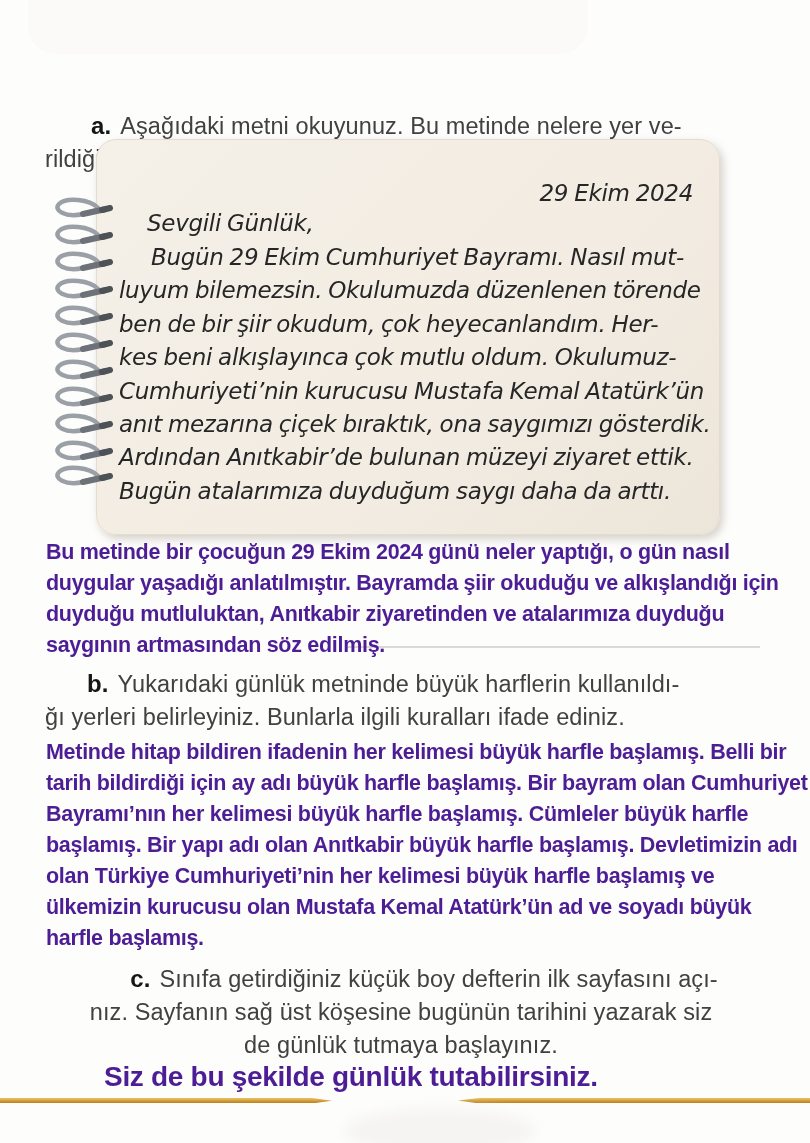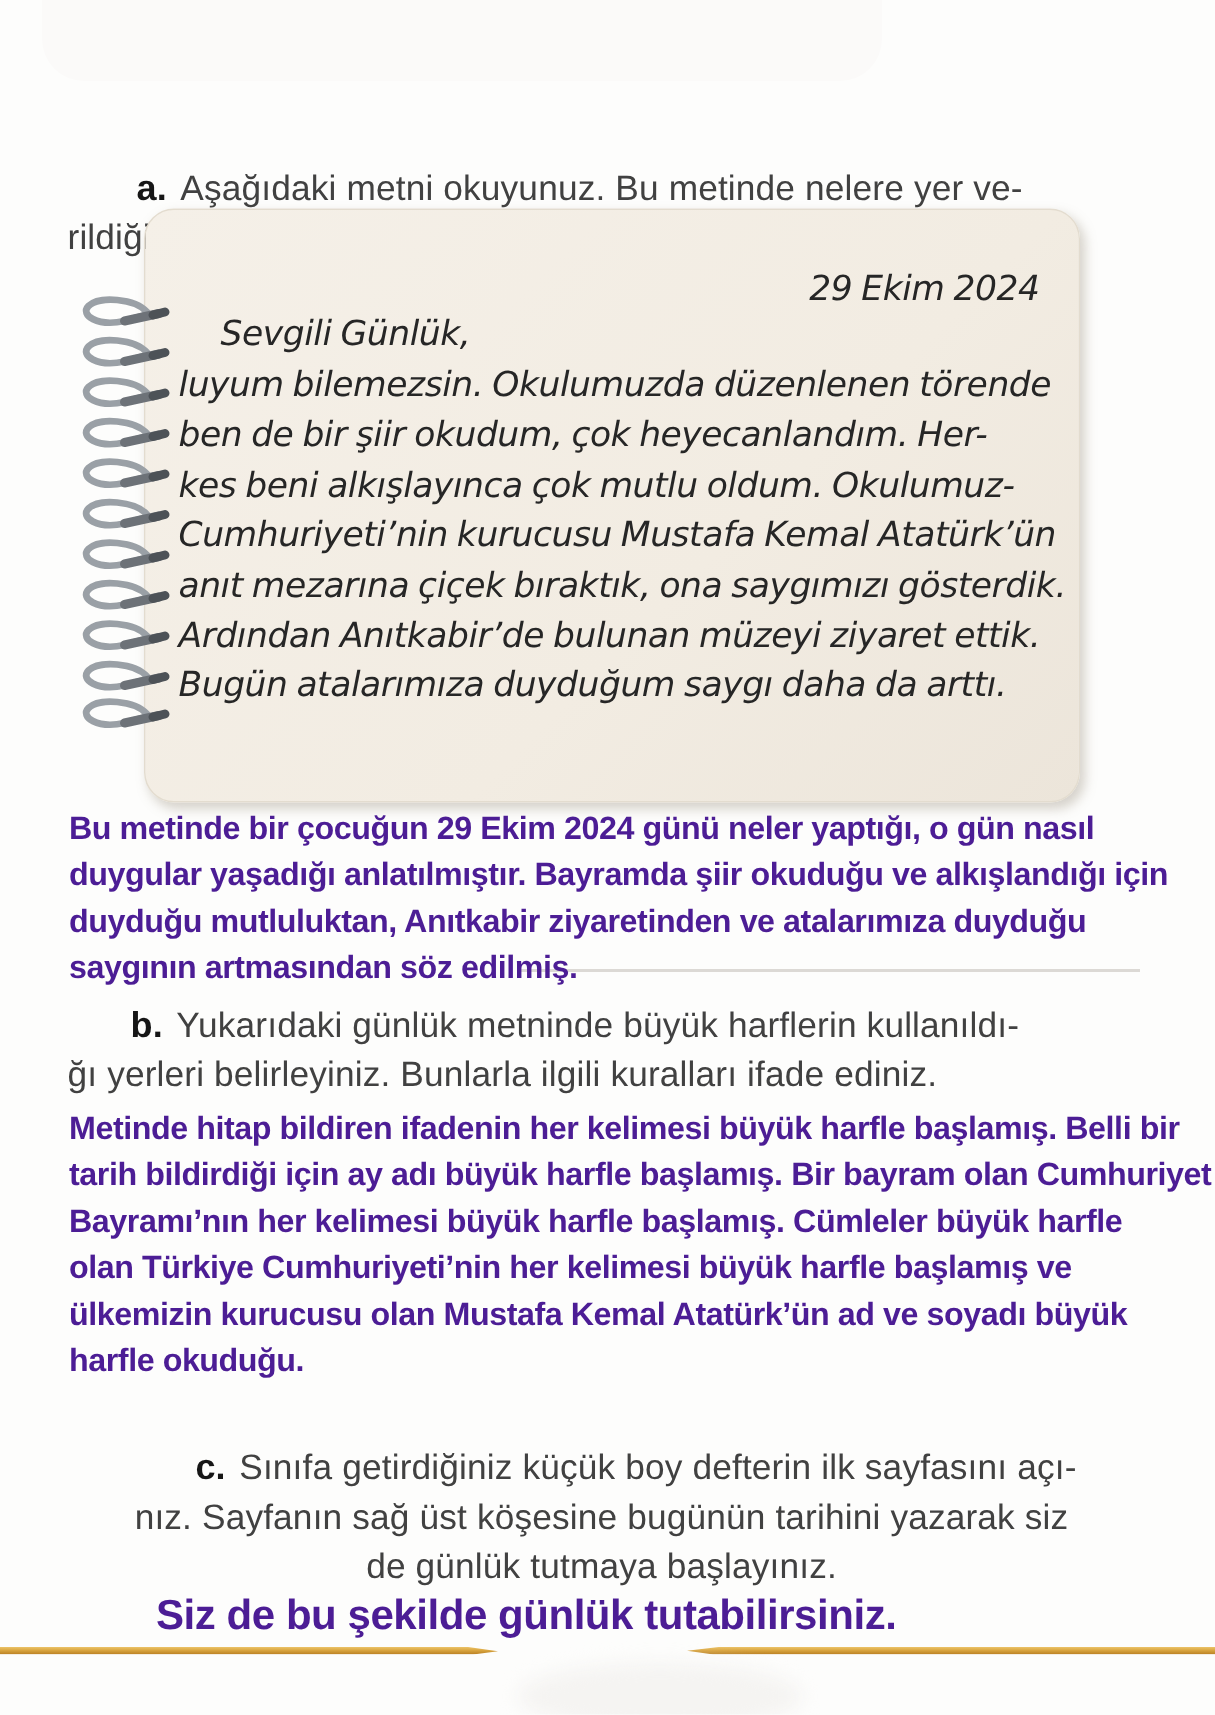--- a/index.html
+++ b/index.html
@@ -71,20 +71,21 @@
   <div class="iline first">
     <span class="marker">a.</span><span>Aşağıdaki metni okuyunuz. Bu metinde nelere yer ve-</span>
   </div>
   <div class="iline">rildiğini arkadaşlarınızla konuşarak belirleyiniz.</div>
 </div>
 
 <div class="abs notebook">
   <div class="nb-date hand">29 Ekim 2024</div>
   <div class="nb-salutation hand">Sevgili Günlük,</div>
   <div class="nb-body hand">
+    <div class="nb-line indent">Bugün 29 Ekim Cumhuriyet Bayramı. Nasıl mut-</div>
     <div class="nb-line">luyum bilemezsin. Okulumuzda düzenlenen törende</div>
     <div class="nb-line">ben de bir şiir okudum, çok heyecanlandım. Her-</div>
     <div class="nb-line">kes beni alkışlayınca çok mutlu oldum. Okulumuz-</div>
     <div class="nb-line">Cumhuriyeti’nin kurucusu Mustafa Kemal Atatürk’ün</div>
     <div class="nb-line">anıt mezarına çiçek bıraktık, ona saygımızı gösterdik.</div>
     <div class="nb-line">Ardından Anıtkabir’de bulunan müzeyi ziyaret ettik.</div>
     <div class="nb-line">Bugün atalarımıza duyduğum saygı daha da arttı.</div>
   </div>
 </div>
 
@@ -122,23 +123,24 @@
   <div class="iline first" style="padding-left:42px;">
     <span class="marker">b.</span><span>Yukarıdaki günlük metninde büyük harflerin kullanıldı-</span>
   </div>
   <div class="iline">ğı yerleri belirleyiniz. Bunlarla ilgili kuralları ifade ediniz.</div>
 </div>
 
 <div class="abs answer ans-b">
   <div class="aline">Metinde hitap bildiren ifadenin her kelimesi büyük harfle başlamış. Belli bir</div>
   <div class="aline">tarih bildirdiği için ay adı büyük harfle başlamış. Bir bayram olan Cumhuriyet</div>
   <div class="aline">Bayramı’nın her kelimesi büyük harfle başlamış. Cümleler büyük harfle</div>
+  <div class="aline">başlamış. Bir yapı adı olan Anıtkabir büyük harfle başlamış. Devletimizin adı</div>
   <div class="aline">olan Türkiye Cumhuriyeti’nin her kelimesi büyük harfle başlamış ve</div>
   <div class="aline">ülkemizin kurucusu olan Mustafa Kemal Atatürk’ün ad ve soyadı büyük</div>
-  <div class="aline">harfle okuduğu.</div>
+  <div class="aline">harfle başlamış.</div>
 </div>
 
 <div class="abs instr" style="top:962px;text-align:center;">
   <div class="iline first">
     <span class="marker">c.</span><span>Sınıfa getirdiğiniz küçük boy defterin ilk sayfasını açı-</span>
   </div>
   <div class="iline">nız. Sayfanın sağ üst köşesine bugünün tarihini yazarak siz</div>
   <div class="iline">de günlük tutmaya başlayınız.</div>
 </div>
 

